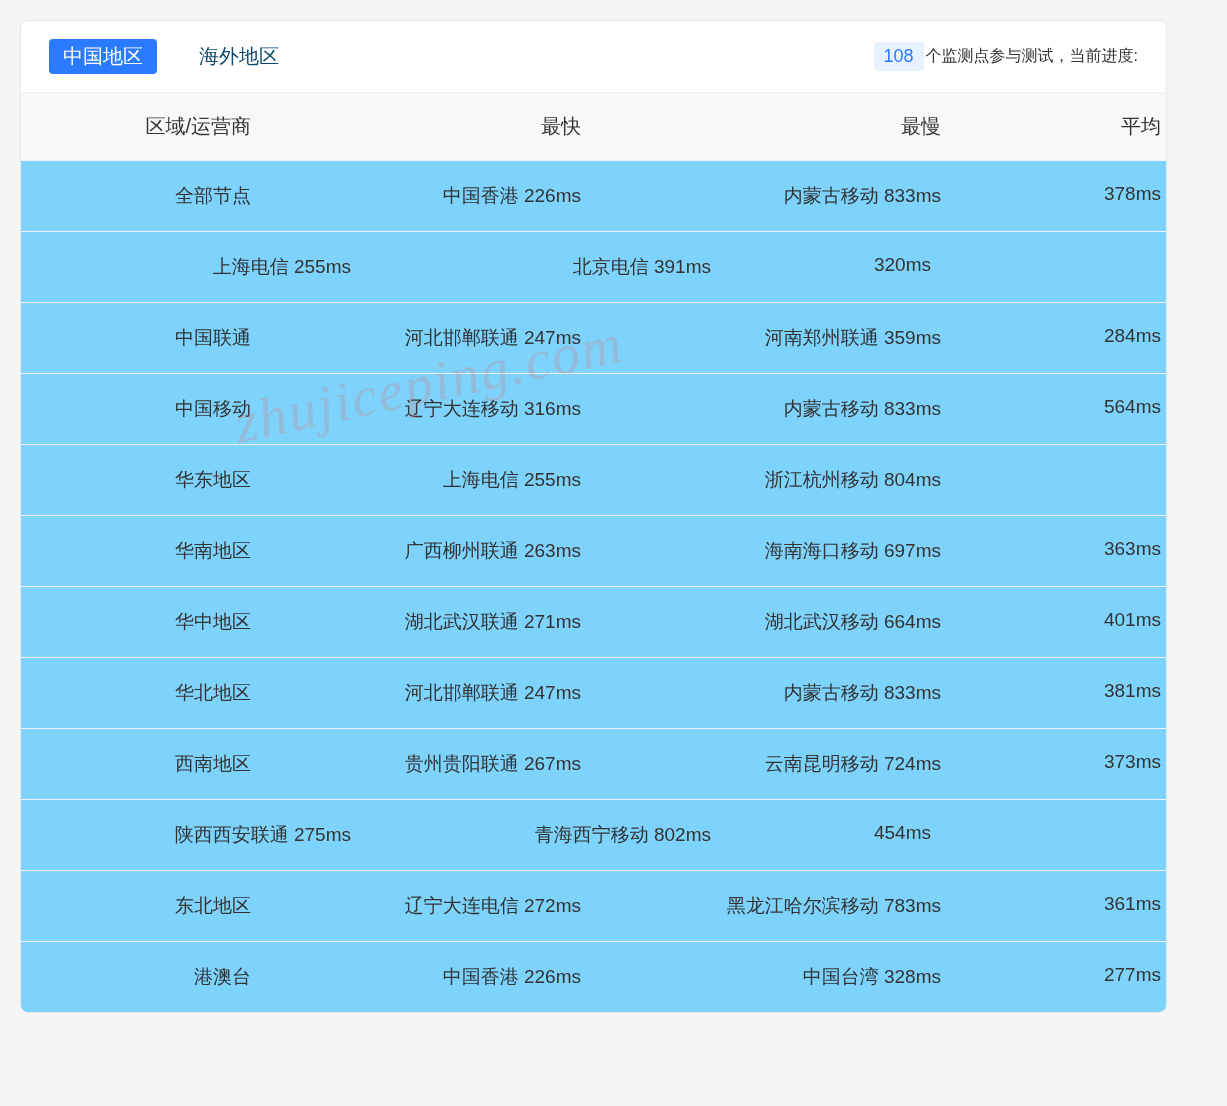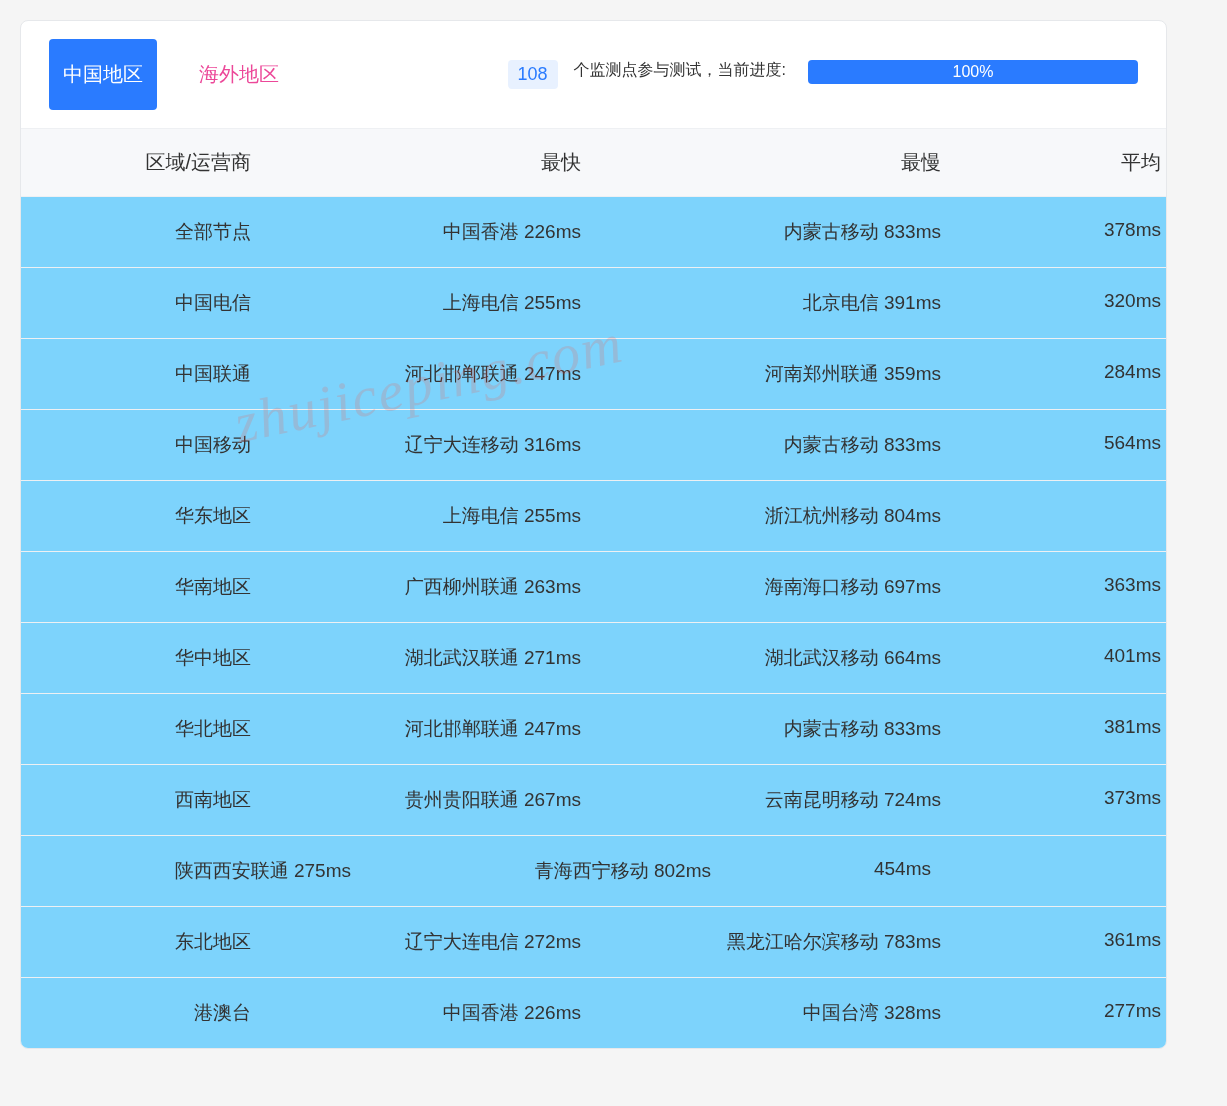--- a/index.html
+++ b/index.html
@@ -27,36 +27,36 @@
       gap: 0;
     }
     .tabs {
       display: flex;
       gap: 28px;
       align-items: center;
     }
     .tab {
       font-size: 20px;
       cursor: pointer;
-      padding: 22px 14px;
+      padding: 4px 14px;
       border-radius: 4px;
     }
     .tab.active {
       background: #2a7bff;
       color: #fff;
       font-weight: 500;
     }
     .tab.inactive {
-      color: #ec4899;
+      color: #0c4a6e;
     }
     .status-area {
       display: flex;
-      align-items: flex-start;
+      align-items: center;
       margin-left: auto;
-      gap: 16px;
+      gap: 2px;
     }
     .monitor-count {
       background: #e8f1ff;
       color: #2a7bff;
       padding: 4px 10px;
       border-radius: 4px;
       font-size: 18px;
       font-weight: 500;
     }
     .status-text {
@@ -135,42 +135,38 @@
   <div class="watermark">zhujiceping.com</div>
 
   <div class="header">
     <div class="tabs">
       <div class="tab active">中国地区</div>
       <div class="tab inactive">海外地区</div>
     </div>
     <div class="status-area">
       <span class="monitor-count">108</span>
       <span class="status-text">个监测点参与测试，当前进度:</span>
-      <div class="progress-bar">
-        <span>100%</span>
-      </div>
     </div>
   </div>
 
   <div class="table-header">
     <div class="col col-region th">区域/运营商</div>
     <div class="col col-fast th">最快</div>
     <div class="col col-slow th">最慢</div>
     <div class="col col-avg th">平均</div>
   </div>
 
   <div id="table-body">
       <div class="table-row">
         <div class="col col-region">全部节点</div>
         <div class="col col-fast">中国香港 226ms</div>
         <div class="col col-slow">内蒙古移动 833ms</div>
         <div class="col col-avg">378ms</div>
       </div>
       <div class="table-row">
-        <div class="col col-region">中国电信</div>
         <div class="col col-fast">上海电信 255ms</div>
         <div class="col col-slow">北京电信 391ms</div>
         <div class="col col-avg">320ms</div>
       </div>
       <div class="table-row">
         <div class="col col-region">中国联通</div>
         <div class="col col-fast">河北邯郸联通 247ms</div>
         <div class="col col-slow">河南郑州联通 359ms</div>
         <div class="col col-avg">284ms</div>
       </div>

